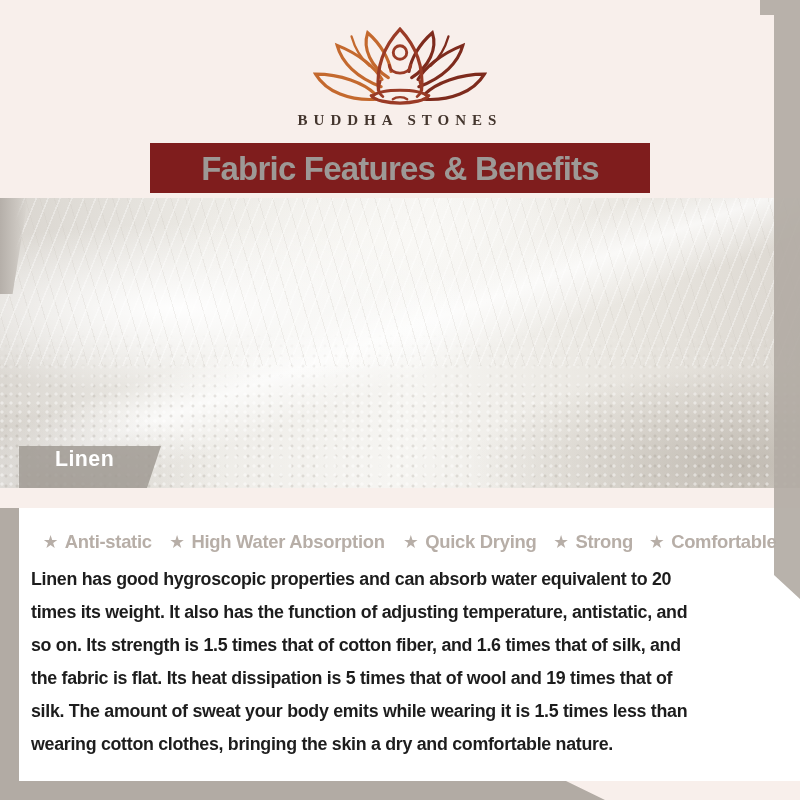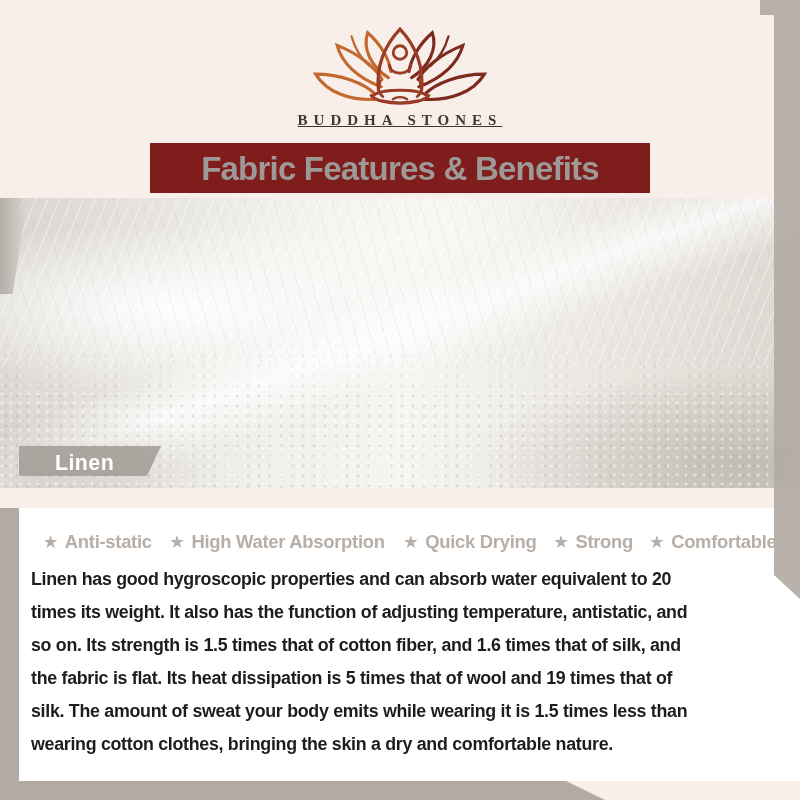--- a/index.html
+++ b/index.html
@@ -27,21 +27,21 @@
   .header-title{
     width:100%;height:50px;line-height:50px;text-align:center;
     font-size:34px;font-weight:bold;letter-spacing:-0.8px;color:#9d9996;
     transform:scaleX(0.97);
   }
   
   .logo{position:absolute;left:290px;top:22px;width:220px;height:88px;z-index:2;}
   .brand-name{
     position:absolute;left:0;top:112px;width:800px;z-index:2;
     text-align:center;font-family:"Liberation Serif","DejaVu Serif",serif;
-    font-size:15px;font-weight:600;letter-spacing:6px;color:#44362e;text-decoration:underline;
+    font-size:15px;font-weight:600;letter-spacing:6px;color:#44362e;
   }
   
   .photo{
     position:absolute;left:0;top:198px;width:800px;height:290px;z-index:2;overflow:hidden;
     background:
       radial-gradient(60% 45% at 22% 38%,rgba(255,255,255,0.95),rgba(255,255,255,0) 65%),
       radial-gradient(45% 40% at 50% 15%,rgba(250,249,246,0.8),rgba(250,249,246,0) 60%),
       radial-gradient(55% 55% at 92% 92%,rgba(176,169,159,0.6),rgba(176,169,159,0) 60%),
       radial-gradient(40% 40% at 4% 95%,rgba(185,179,171,0.45),rgba(185,179,171,0) 60%),
       linear-gradient(160deg,rgba(255,255,255,0) 40%,rgba(255,255,255,0.75) 48%,rgba(255,255,255,0) 57%),
@@ -62,24 +62,24 @@
     -webkit-mask-image:linear-gradient(to top,#000 55%,rgba(0,0,0,0));
     mask-image:linear-gradient(to top,#000 55%,rgba(0,0,0,0));
   }
   .photo-corner-shadow{
     position:absolute;left:0;top:0;width:28px;height:96px;
     background:linear-gradient(to right,#b5afa9,#c9c4be 55%,rgba(201,196,190,0));
     clip-path:polygon(0 0,100% 0,45% 100%,0 100%);
   }
   
   .linen-ribbon{
-    position:absolute;left:19px;top:446px;width:142px;height:30px;z-index:4;
+    position:absolute;left:19px;top:446px;width:142px;height:42px;z-index:4;
     background:rgba(160,154,147,0.85);
     clip-path:polygon(0 0,100% 0,calc(100% - 14px) 100%,0 100%);
-    display:flex;align-items:flex-end;justify-content:center;
+    display:flex;align-items:flex-start;justify-content:center;
   }
   .linen-ribbon span{
     color:#ffffff;font-size:22px;font-weight:bold;letter-spacing:0.5px;
     margin-right:10px;transform:scaleX(0.97);
   }
   
   .panel{
     position:absolute;left:19px;top:508px;width:781px;height:273px;z-index:4;
     background:#ffffff;
   }

